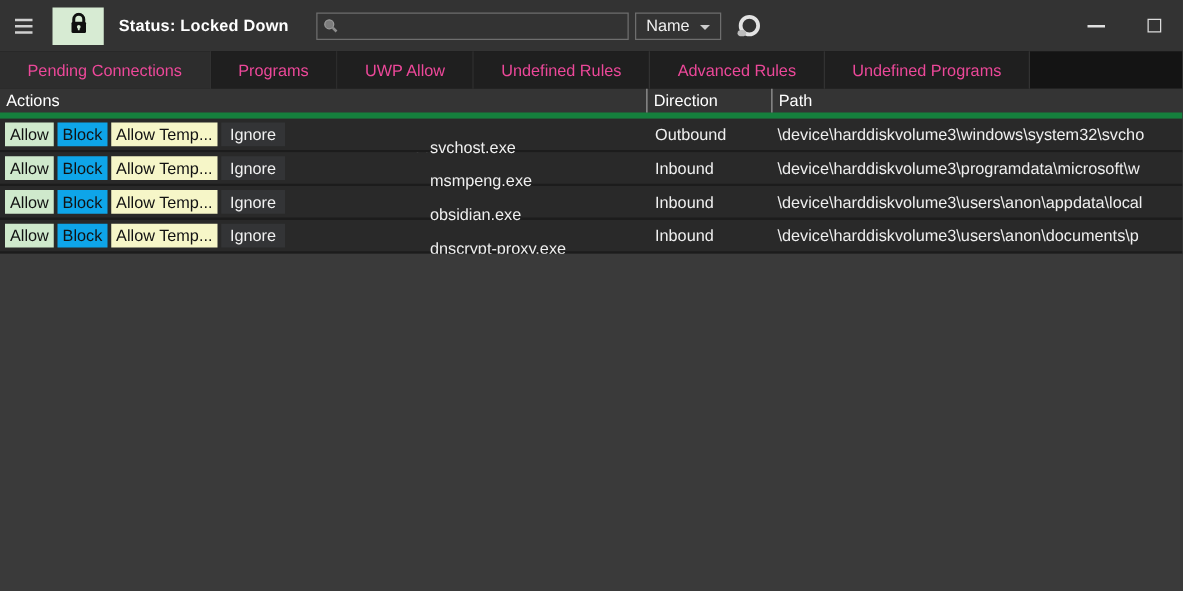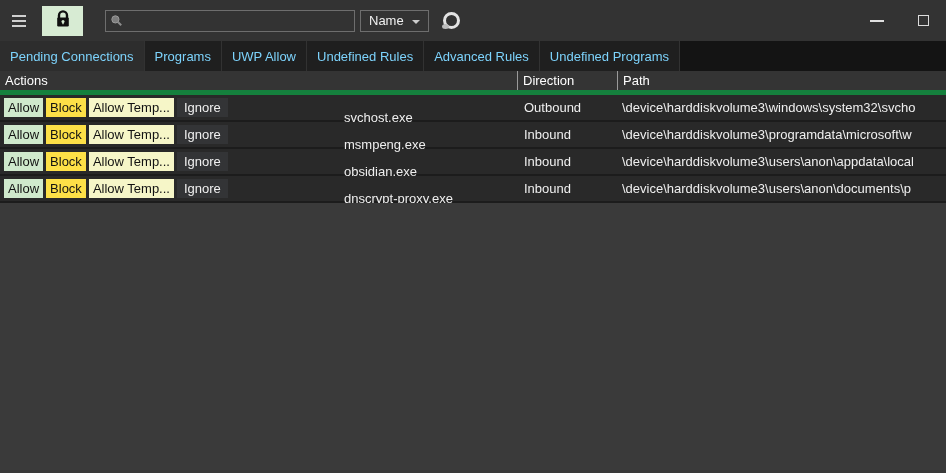--- a/index.html
+++ b/index.html
@@ -44,22 +44,22 @@
   .donut::after { content:""; position:absolute; left:-4px; bottom:-3px; width:7px; height:5px; border-radius:50%; background:#bdbdbd; }
   .tb-spacer { flex:1; }
   .win-btn { width:46px; height:30px; display:flex; align-items:center; justify-content:center; background:transparent; border:none; cursor:pointer; }
   .win-btn .dash { width:14px; height:2px; background:#e0e0e0; }
   .win-btn .box { width:11px; height:11px; border:1px solid #dcdcdc; background:transparent; }
   .win-controls { display:flex; margin-right:0; }
 
   
   .tabbar { height:30px; background:#141414; display:flex; flex:0 0 auto; }
   .tab {
-    height:30px; display:flex; align-items:center; padding:0 10px;
-    background:#1f1f1f; color:#7dd3fc; border-right:1px solid #323232; cursor:pointer; white-space:nowrap;
+    height:30px; display:flex; align-items:center; padding:0 22px;
+    background:#1f1f1f; color:#ec4899; border-right:1px solid #323232; cursor:pointer; white-space:nowrap;
   }
   .tab.selected { background:#2d2d2d; }
 
   
   .grid-header {
     height:24px; background:#343434; display:flex; align-items:stretch;
     border-bottom:5px solid #15803d; flex:0 0 auto; color:#ffffff;
   }
   .hcell { display:flex; align-items:center; padding-left:5px; cursor:pointer; }
   .hcell.c-actions   { width:318px; }
@@ -74,21 +74,21 @@
   }
   .cell-actions { width:318px; display:flex; align-items:center; padding-left:4px; gap:3px; }
   .cell-app     { width:199px; padding-left:26px; white-space:nowrap; overflow:hidden;margin-top:20px; }
   .cell-dir     { width:100px; padding-left:7px; }
   .cell-path    { flex:1; padding-left:5px; white-space:nowrap; overflow:hidden; }
 
   .act-btn {
     border:none; font:inherit; padding:2px 4px; cursor:pointer; color:#121212; white-space:nowrap;
   }
   .act-allow  { background:#cfe9cc; }
-  .act-block  { background:#fde047; }
+  .act-block  { background:#0ea5e9; }
   .act-temp   { background:#f6f6c8; }
   .act-ignore { background:#333436; color:#f0f0f0; padding:2px 7px; }
 
   .empty-area { flex:1; background:#3a3a3a; }
 </style>
 </head>
 <body>
 
 <div class="window">
 
@@ -103,20 +103,21 @@
       <span>
         <svg width="16" height="18" viewBox="0 0 16 18">
           <path d="M4 8 V5.4 a4 4 0 0 1 8 0 V8" fill="none" stroke="#101010" stroke-width="2.4"></path>
           <rect x="2.2" y="7.4" width="11.6" height="9" rx="1.2" fill="#101010"></rect>
           <circle cx="8" cy="11.4" r="1.5" fill="#d7ebd3"></circle>
           <rect x="7.3" y="11.6" width="1.4" height="2.6" fill="#d7ebd3"></rect>
         </svg>
       </span>
     </button>
 
+    <span class="status-label">Status: Locked Down</span>
 
     <div class="search-box">
       <span style="display:flex;">
         <svg width="13" height="13" viewBox="0 0 13 13">
           <circle cx="5.4" cy="5.4" r="3.6" fill="#7d7d7d" stroke="#9b9b9b" stroke-width="1"></circle>
           <line x1="8.2" y1="8.2" x2="11.2" y2="11.2" stroke="#8d8d8d" stroke-width="2"></line>
         </svg>
       </span>
       <input type="text" placeholder="" style="">
     </div>

